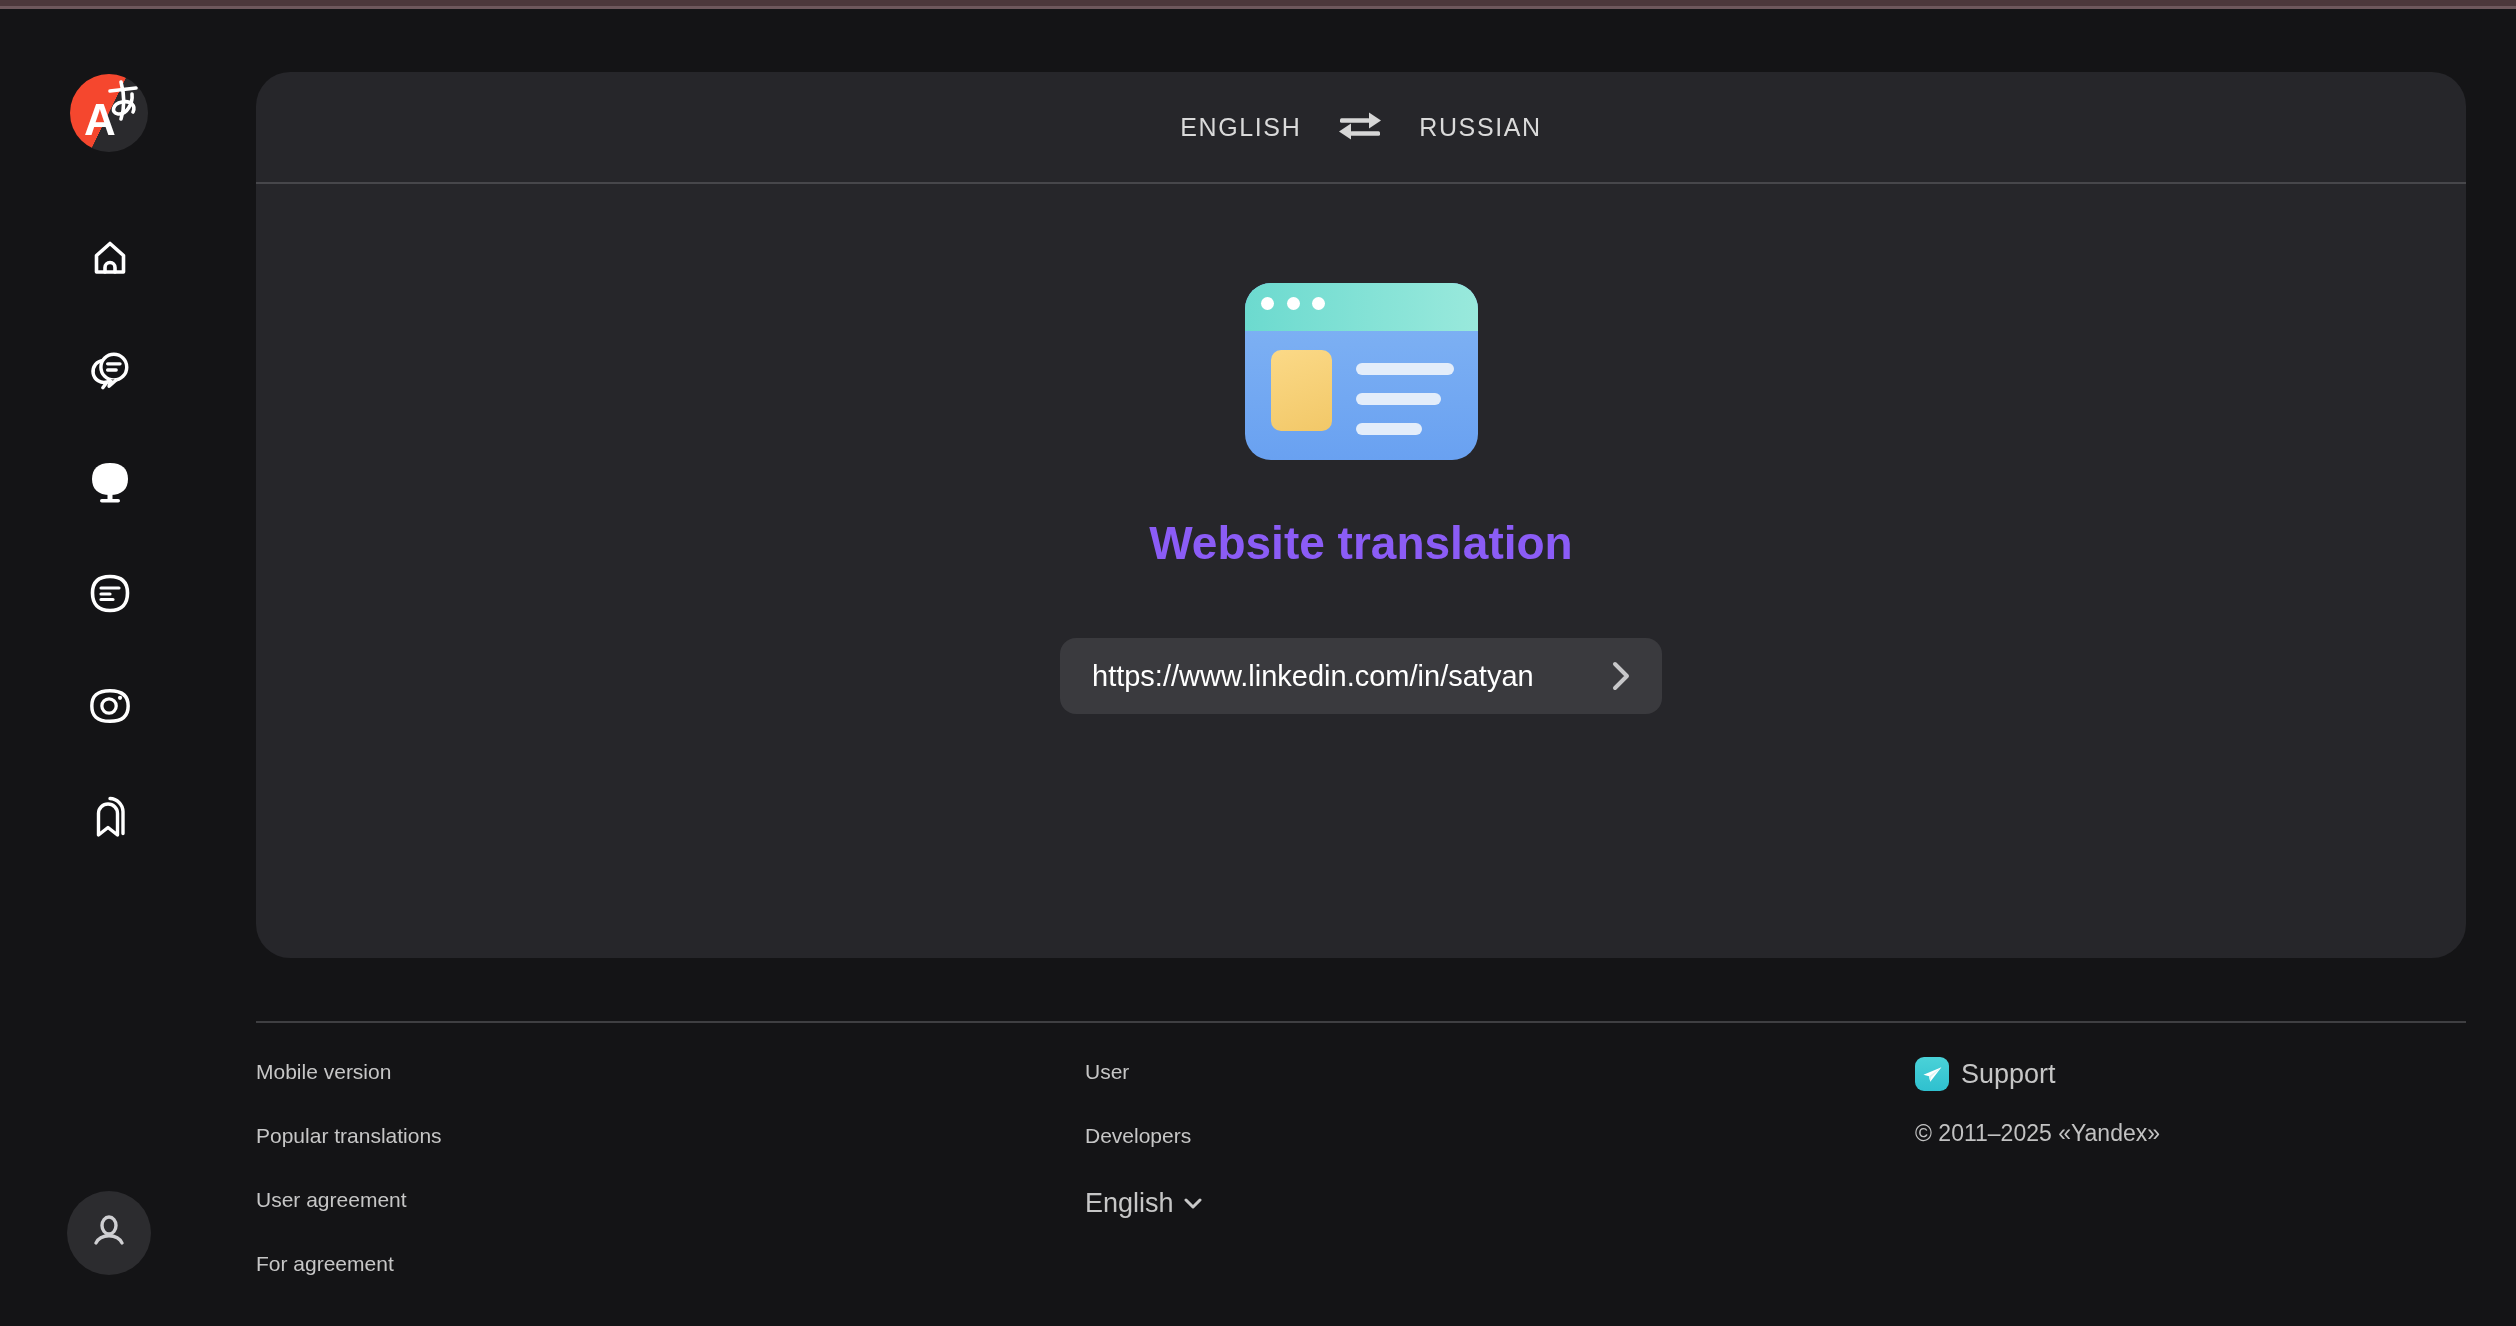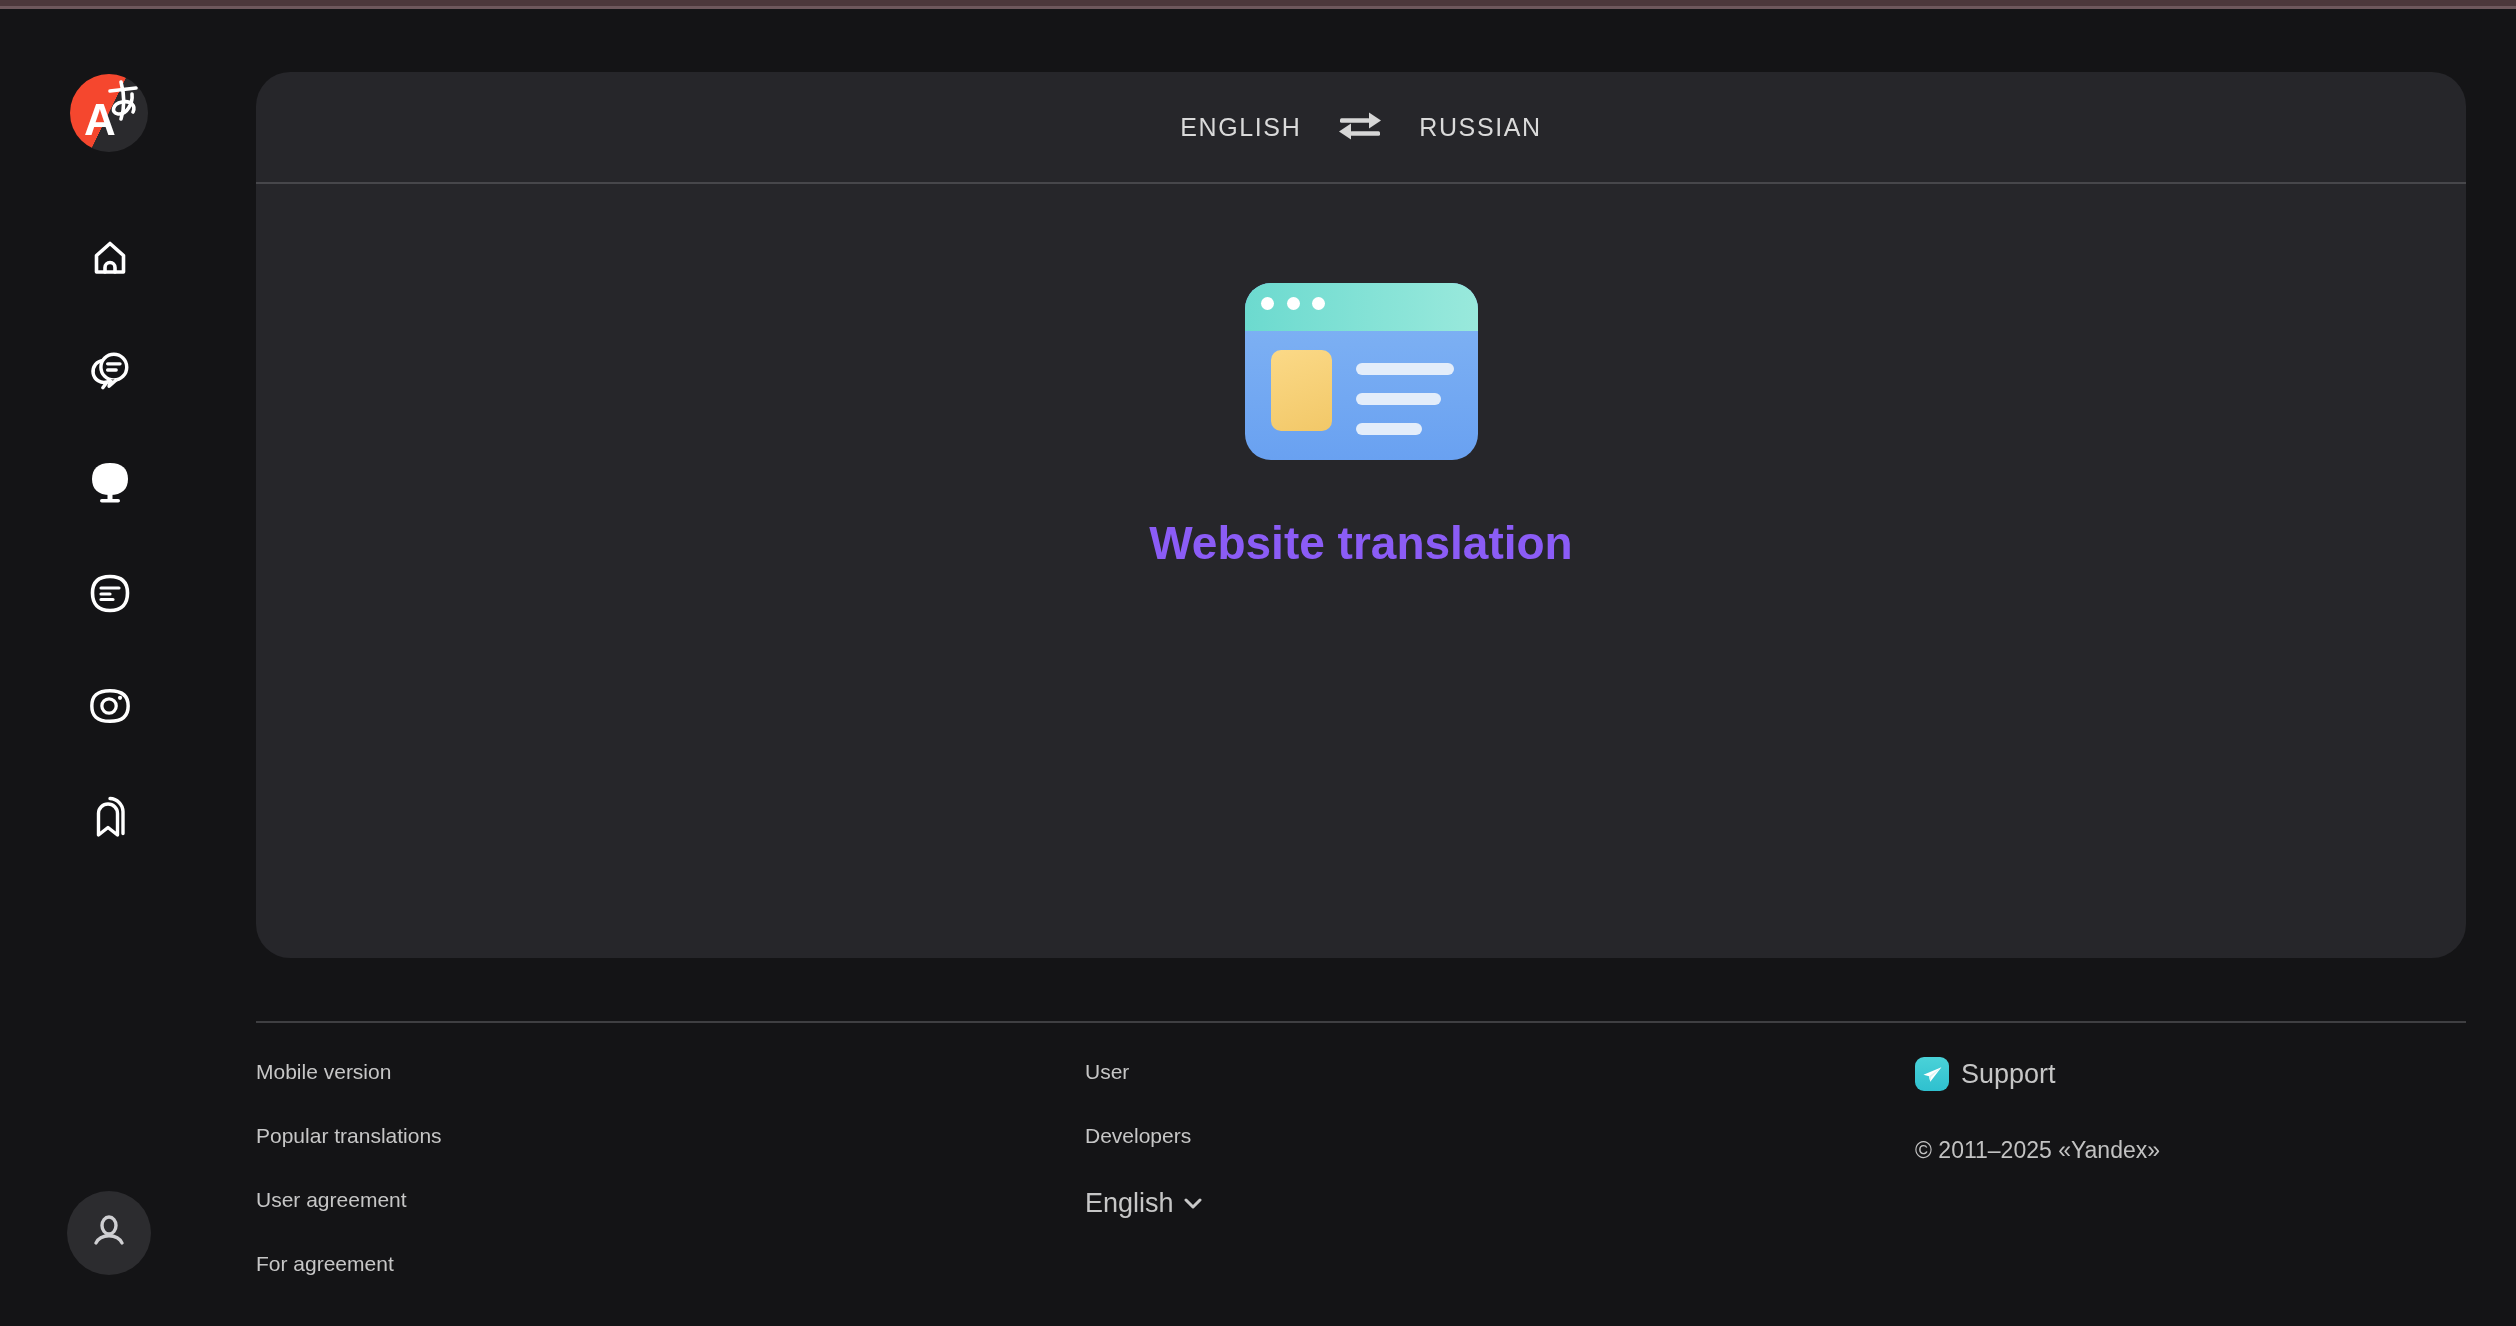--- a/index.html
+++ b/index.html
@@ -68,21 +68,21 @@
     height:2px; background:#3f3f42; }
   .fcol { position:absolute; top:1060px; display:flex; flex-direction:column; }
   .fcol-1 { left:256px; }
   .fcol-2 { left:1085px; }
   .fcol-3 { left:1915px; top:1056px; }
   .flink { font-size:21px; color:#c6c6c6; height:32px; margin-bottom:32px;
     cursor:pointer; white-space:nowrap; }
   .flang { display:flex; align-items:center; gap:10px; cursor:pointer;
     font-size:27px; color:#c6c6c6; }
   .support-row { display:flex; align-items:center; gap:12px; cursor:pointer;
-    height:36px; margin-bottom:45px; }
+    height:36px; margin-bottom:28px; }
   .support-badge { width:34px; height:34px; border-radius:9px;
     background:linear-gradient(180deg,#4ad2d8,#2fc0cf); display:flex;
     align-items:center; justify-content:center; }
   .support-label { font-size:27px; color:#c6c6c6; }
   .copyright { font-size:23px; color:#c2c2c2; white-space:nowrap;text-align:center; }
 </style>
 </head>
 <body>
 
 <div class="top-strip"></div>
@@ -167,20 +167,28 @@
       <div class="illus-img"></div>
       <div class="illus-bar" style="top:80px;  width:98px"></div>
       <div class="illus-bar" style="top:110px; width:85px"></div>
       <div class="illus-bar" style="top:140px; width:66px"></div>
     </div>
 
     <div class="main-title">Website translation</div>
     <div class="main-sub">
     </div>
 
+    <div class="url-box">
+      <input class="url-input" type="text" value="https://www.linkedin.com/in/satyan" style="">
+      <div class="url-go">
+        <svg width="20" height="32" viewBox="0 0 20 32" fill="none" stroke="#c7c7c9" stroke-width="4" stroke-linecap="round" stroke-linejoin="round">
+          <path d="M4 4 L16 16 L4 28"></path>
+        </svg>
+      </div>
+    </div>
   </div>
 </div>
 
 <div class="footer-divider"></div>
 
 <div class="fcol fcol-1">
   <div class="flink">Mobile version</div>
   <div class="flink">Popular translations</div>
   <div class="flink">User agreement</div>
   <div class="flink">For agreement</div>

